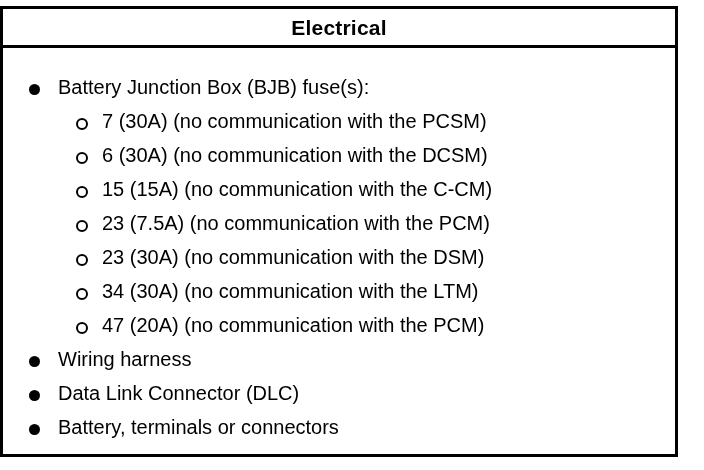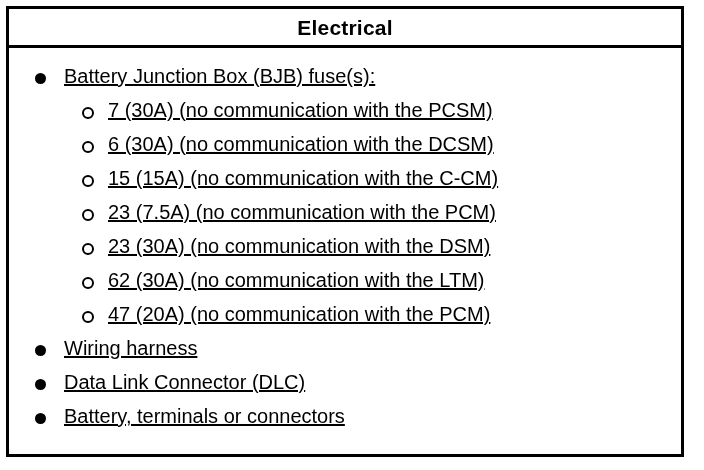--- a/index.html
+++ b/index.html
@@ -11,21 +11,21 @@
   body {
     width: 704px;
     height: 470px;
     font-family: "Liberation Sans", sans-serif;
     color: #000000;
     overflow: hidden;
   }
 
   #table-root {
     position: absolute;
-    left: 6px;
+    left: 0;
     top: 6px;
     width: 678px;   
     height: 451px;  
     box-sizing: border-box;
     border: 3px solid #000000;
     background: #ffffff;
   }
 
   .table-header {
     height: 39px;
@@ -36,23 +36,22 @@
     justify-content: center;
   }
   .table-header-title {
     font-size: 21px;
     font-weight: bold;
     letter-spacing: 0.2px;
     line-height: 1;
   }
 
   .table-body {
-    padding-top: 11px;
+    padding-top: 22px;
     box-sizing: border-box;
-    text-decoration: underline;
   }
 
   .row {
     display: flex;
     align-items: baseline;
     height: 34px;
     font-size: 20px;
     line-height: 34px;
     white-space: nowrap;
   }
@@ -129,21 +128,21 @@
       <div class="row level-2">
         <span class="marker"><span class="bullet-hollow"></span></span>
         <span class="row-text">23 (7.5A) (no communication with the PCM)</span>
       </div>
       <div class="row level-2">
         <span class="marker"><span class="bullet-hollow"></span></span>
         <span class="row-text">23 (30A) (no communication with the DSM)</span>
       </div>
       <div class="row level-2">
         <span class="marker"><span class="bullet-hollow"></span></span>
-        <span class="row-text">62 (30A) (no communication with the LTM)</span>
+        <span class="row-text">34 (30A) (no communication with the LTM)</span>
       </div>
       <div class="row level-2">
         <span class="marker"><span class="bullet-hollow"></span></span>
         <span class="row-text">47 (20A) (no communication with the PCM)</span>
       </div>
       <div class="row level-1">
         <span class="marker"><span class="bullet-filled"></span></span>
         <span class="row-text">Wiring harness</span>
       </div>
       <div class="row level-1">

